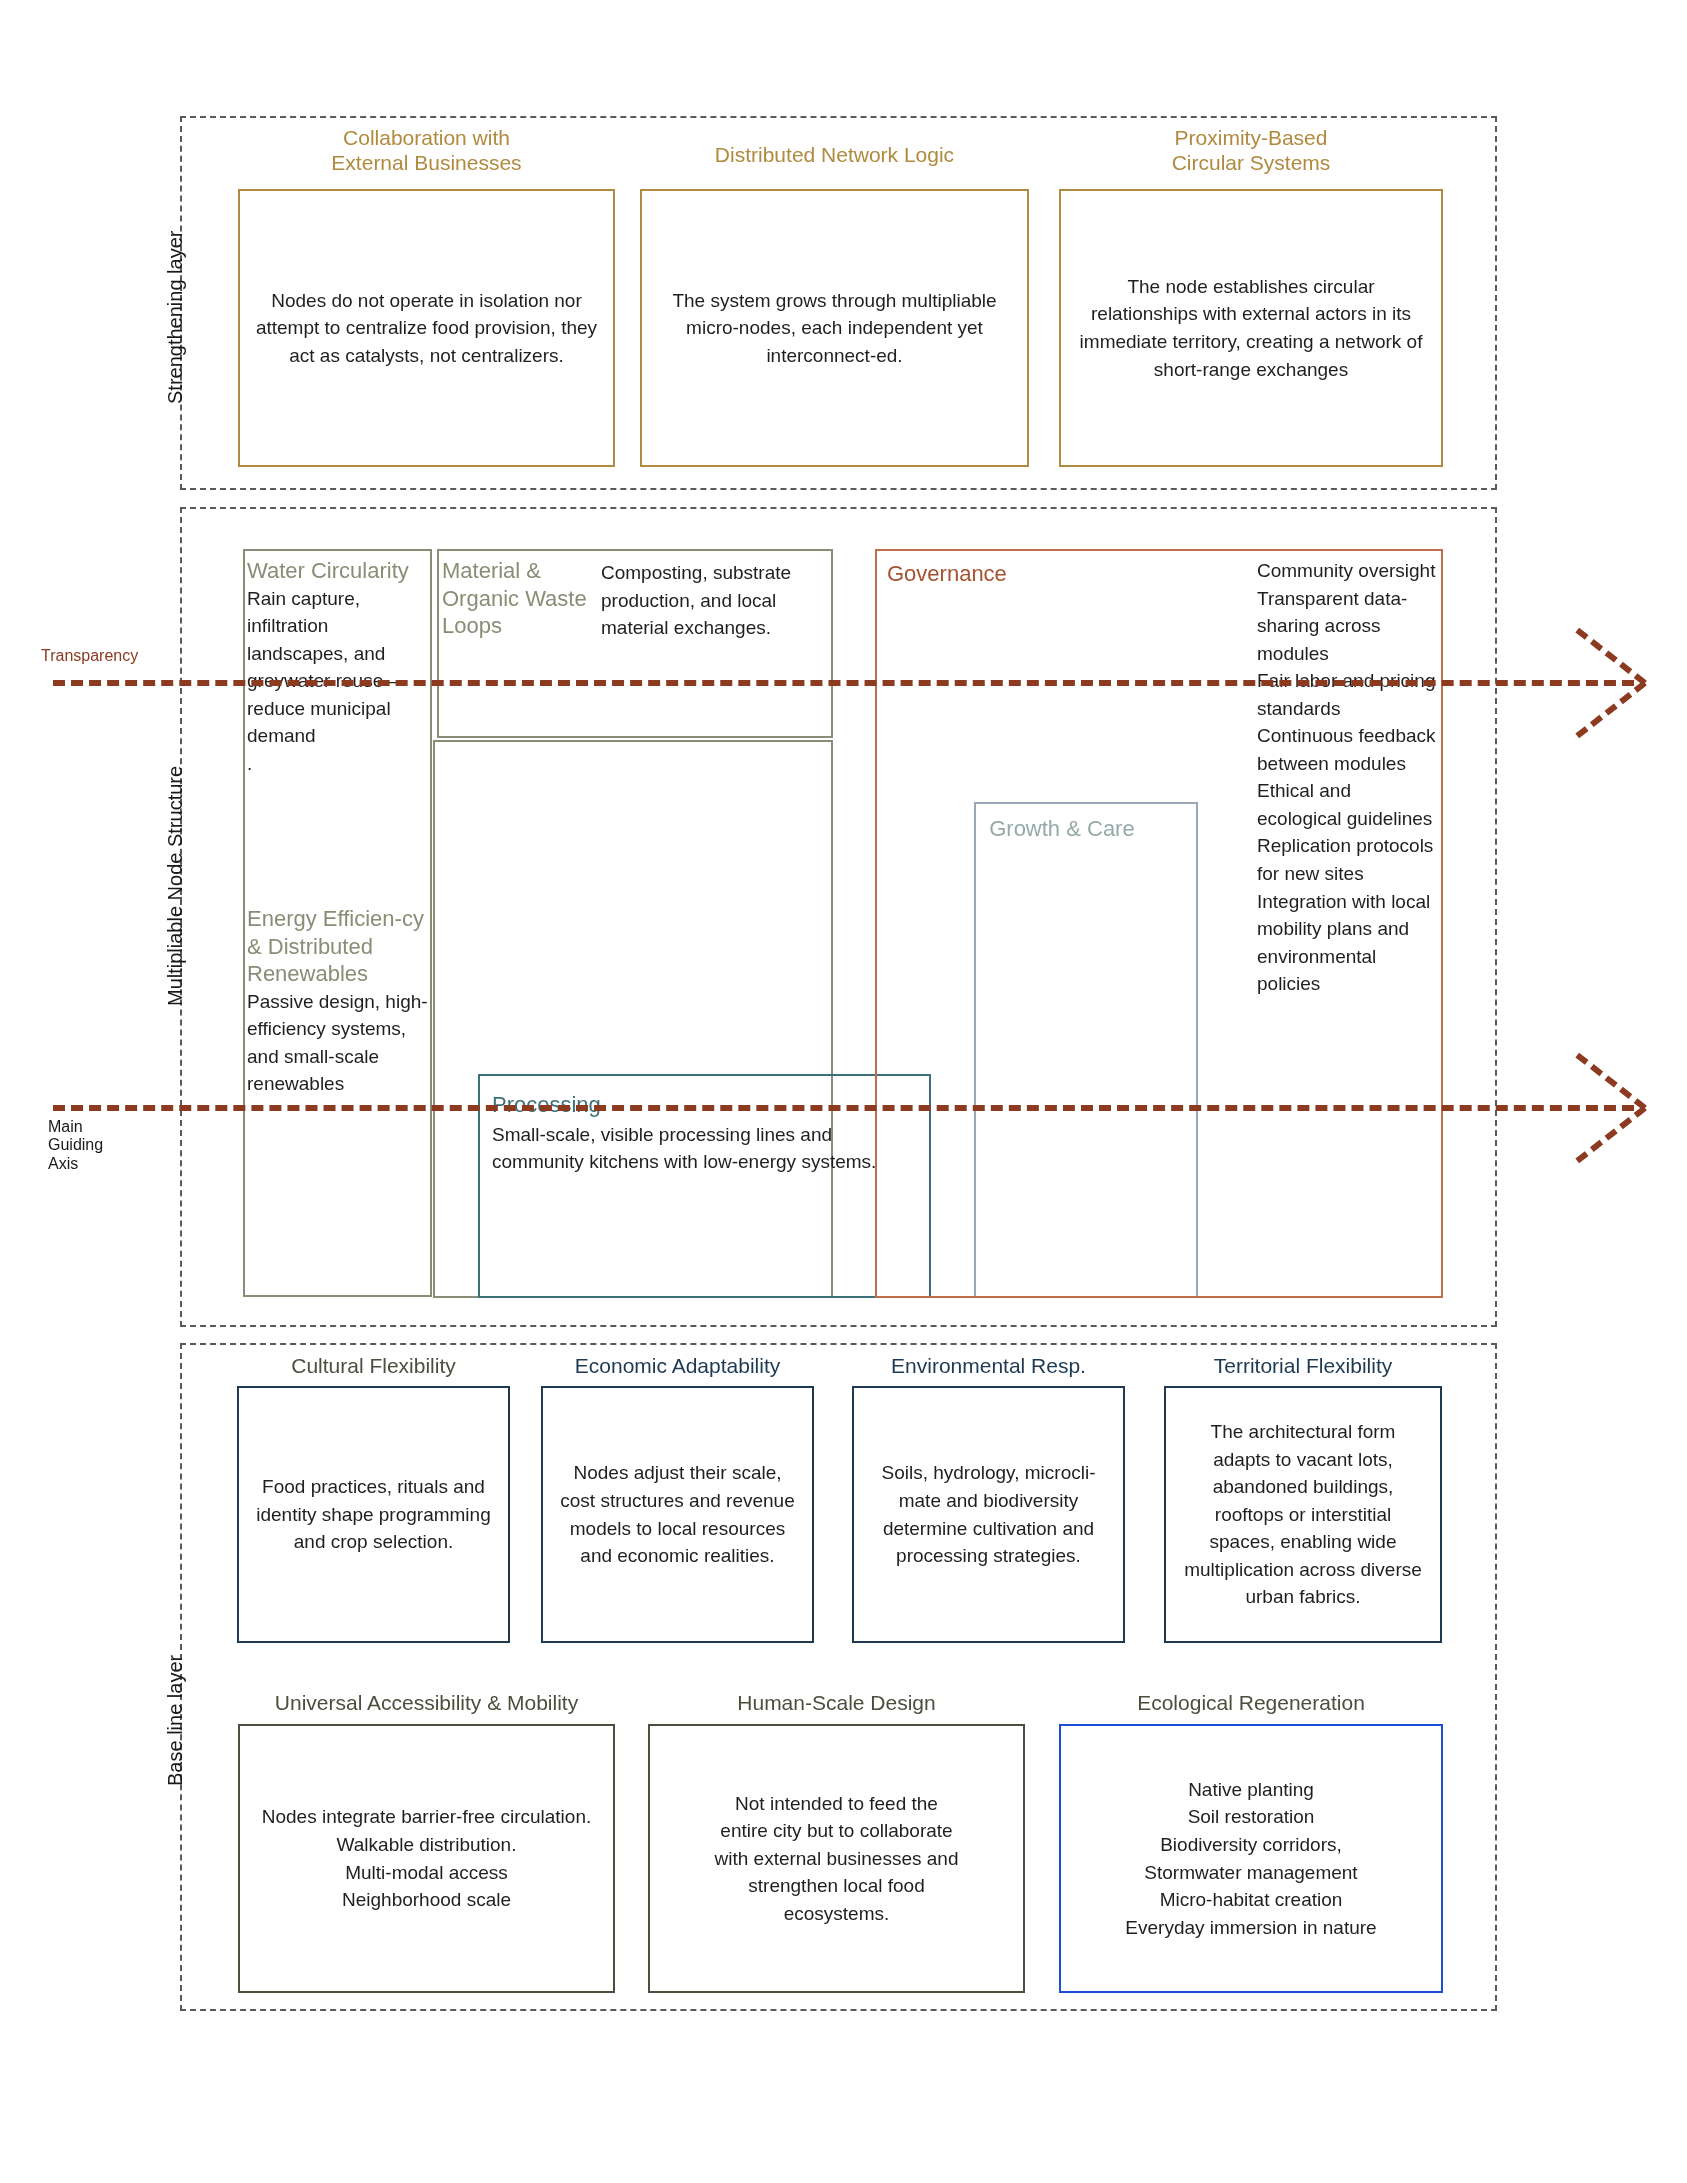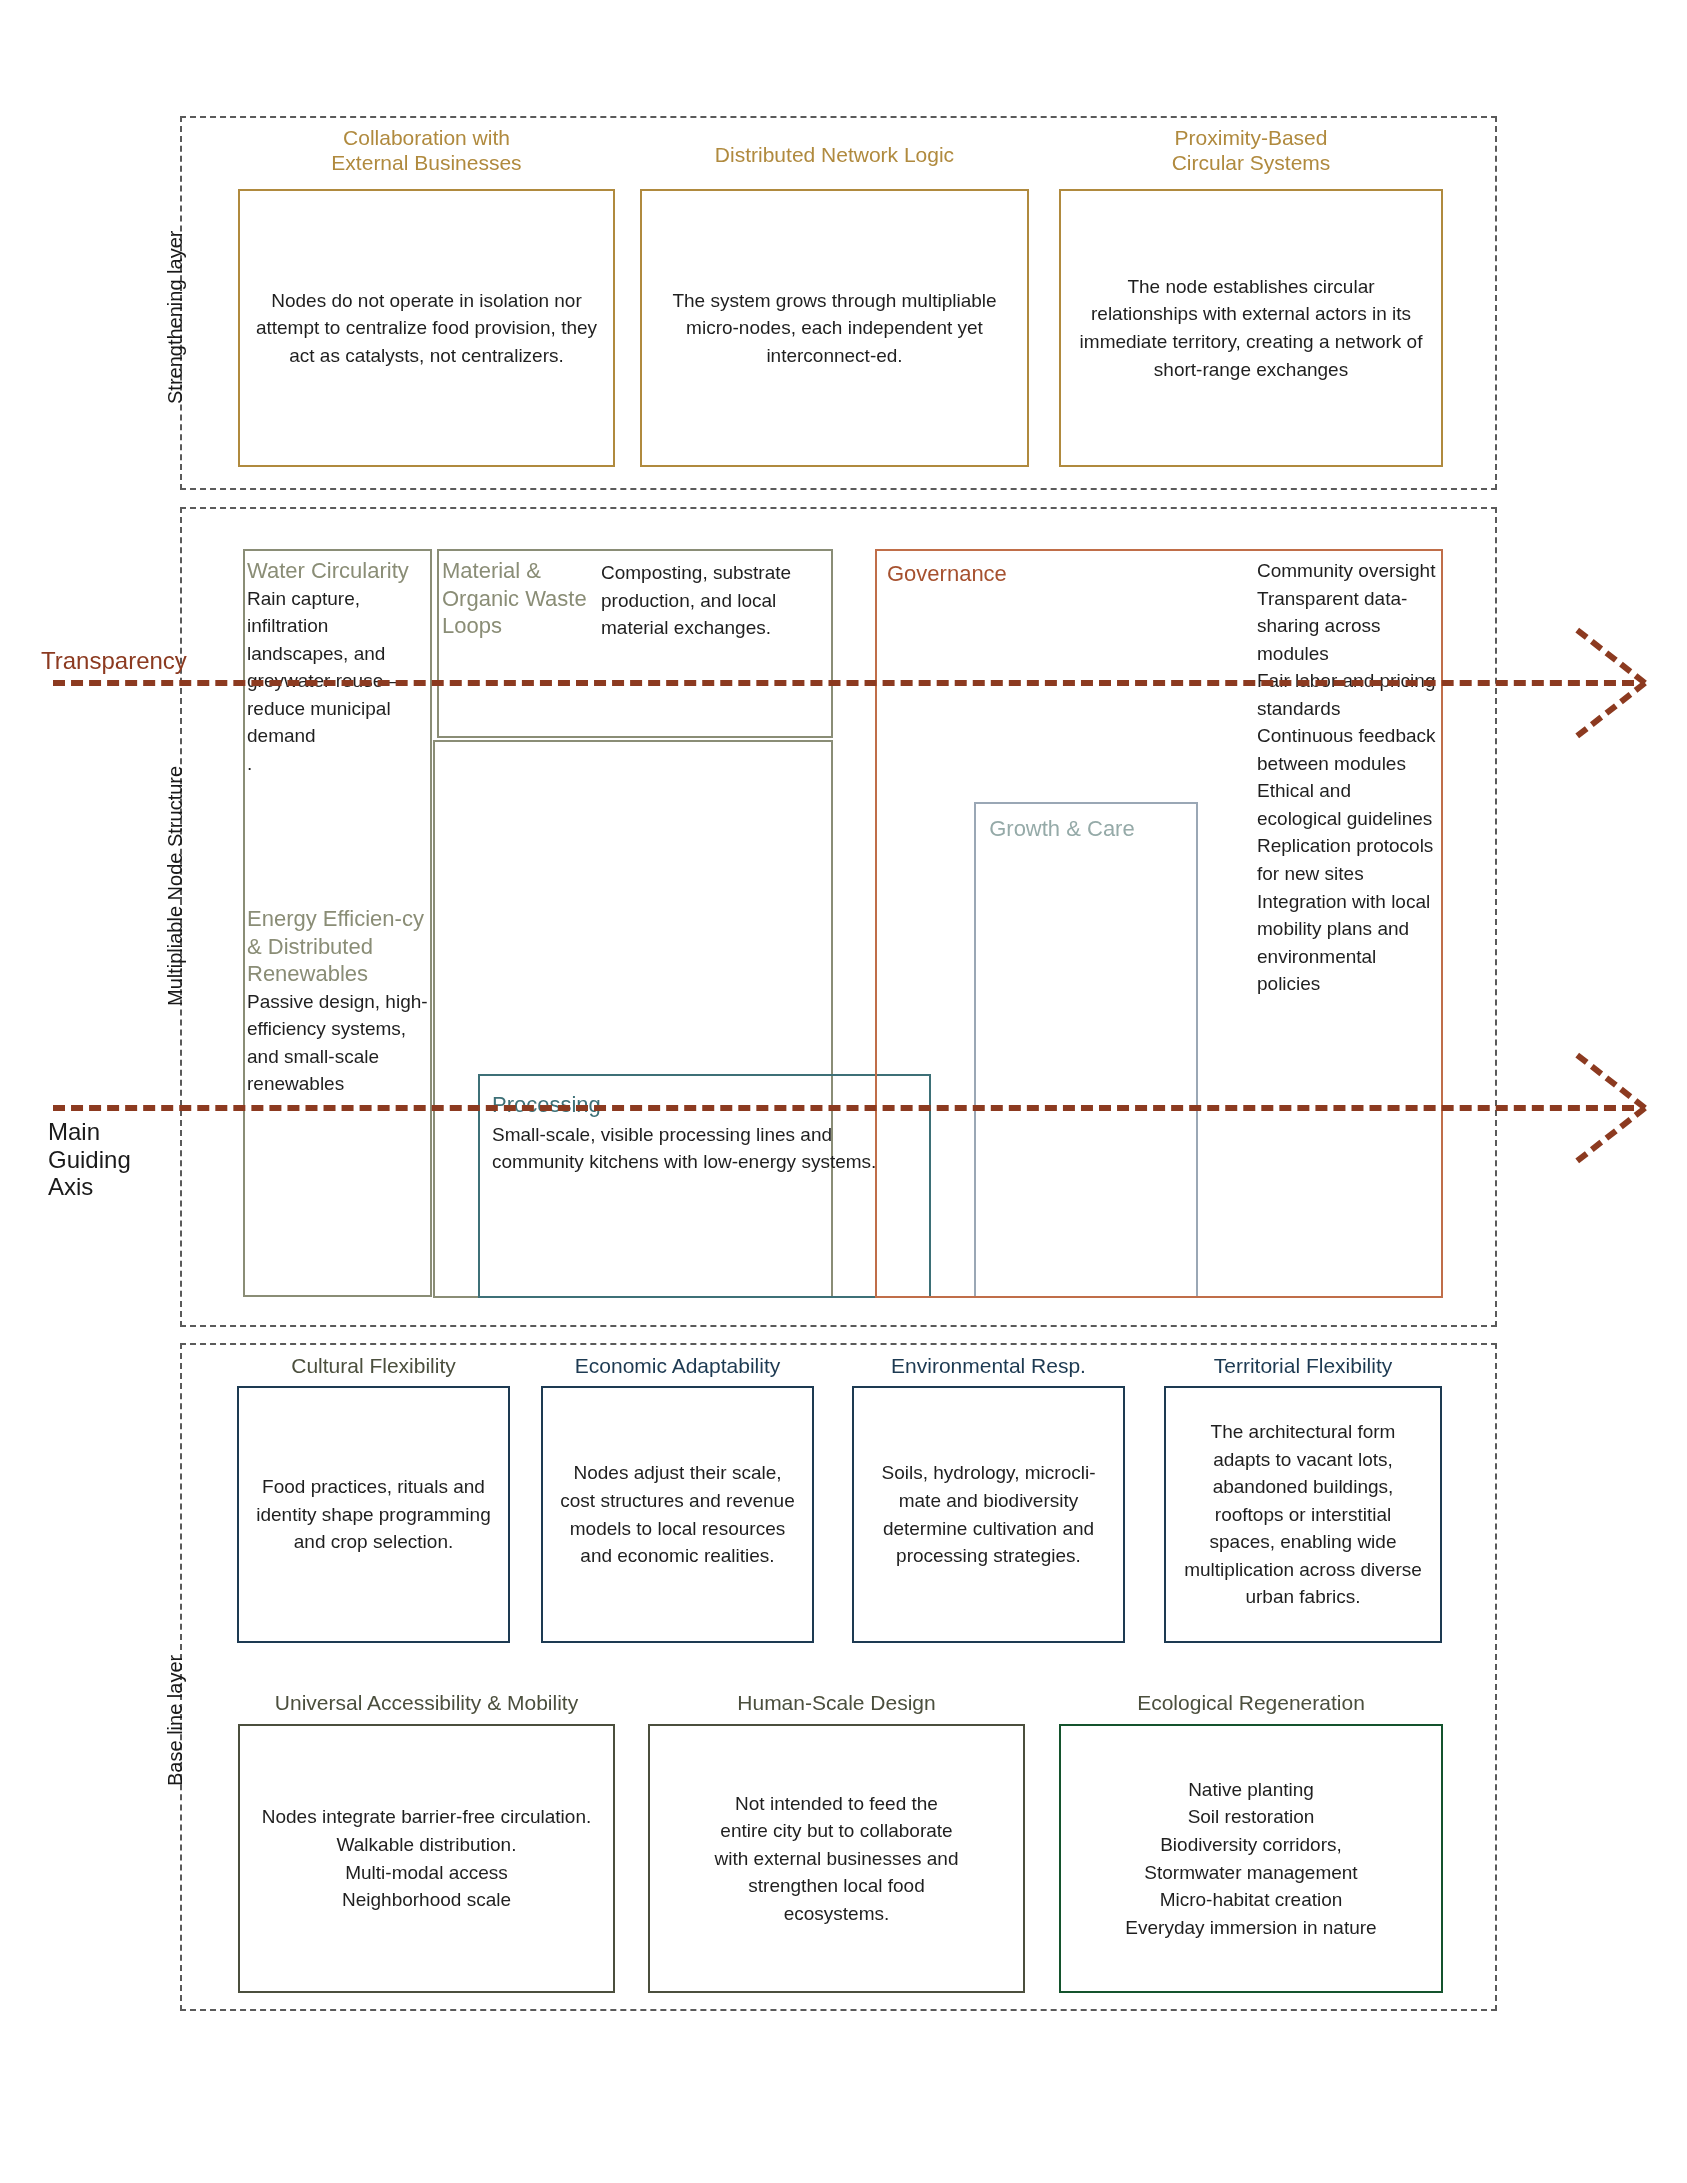--- a/index.html
+++ b/index.html
@@ -3,21 +3,21 @@
 <meta charset="utf-8">
 <style>
   html,body{margin:0;padding:0;background:#ffffff;}
   body{font-family:"Liberation Sans",sans-serif;}
   #page{position:relative;width:1687px;height:2183px;background:#fff;overflow:hidden;}
 
   .dashzone{position:absolute;border:2.6px dashed #5a5a5a;box-sizing:border-box;}
 
   .vlabel{position:absolute;font-size:20px;color:#1a1a1a;white-space:nowrap;
           transform-origin:left top;}
-  .hlabel{position:absolute;font-size:24px;white-space:pre-line;line-height:1.15;}
+  .hlabel{position:absolute;font-size:16px;white-space:pre-line;line-height:1.15;}
 
   .card{position:absolute;box-sizing:border-box;background:transparent;}
   .card .title{position:absolute;left:0;right:0;text-align:center;font-size:21px;line-height:1.2;}
   .card .box{position:absolute;left:0;right:0;box-sizing:border-box;display:flex;
              align-items:center;justify-content:center;}
   .card .box p{margin:0;padding:0 14.6px;text-align:center;font-size:19px;line-height:1.45;color:#1f1f1f;}
 
   
   .panel{position:absolute;box-sizing:border-box;}
   .panel .ttl{font-size:22px;line-height:1.25;margin:0 0 1.3px 0;}
@@ -172,21 +172,21 @@
     <div class="box" style="top:37px;height:269px;border:2px solid #4b4f3d;">
       <p style="white-space:pre-line;">Nodes integrate barrier-free circulation.
 Walkable distribution.
 Multi-modal access
 Neighborhood scale</p>
     </div>
   </div>
 
   <div class="card" style="left:1059px;top:1687px;width:384px;height:311px;">
     <div class="title" style="top:2.6px;color:#4b4f3d;">Ecological Regeneration</div>
-    <div class="box" style="top:37px;height:269px;border:2px solid #14532d;">
+    <div class="box" style="top:37px;height:269px;border:2px solid #1d4ed8;">
       <p style="white-space:pre-line;">Native planting
 Soil restoration
 Biodiversity corridors,
 Stormwater management
 Micro-habitat creation
 Everyday immersion in nature</p>
     </div>
   </div>
 
 </div>

